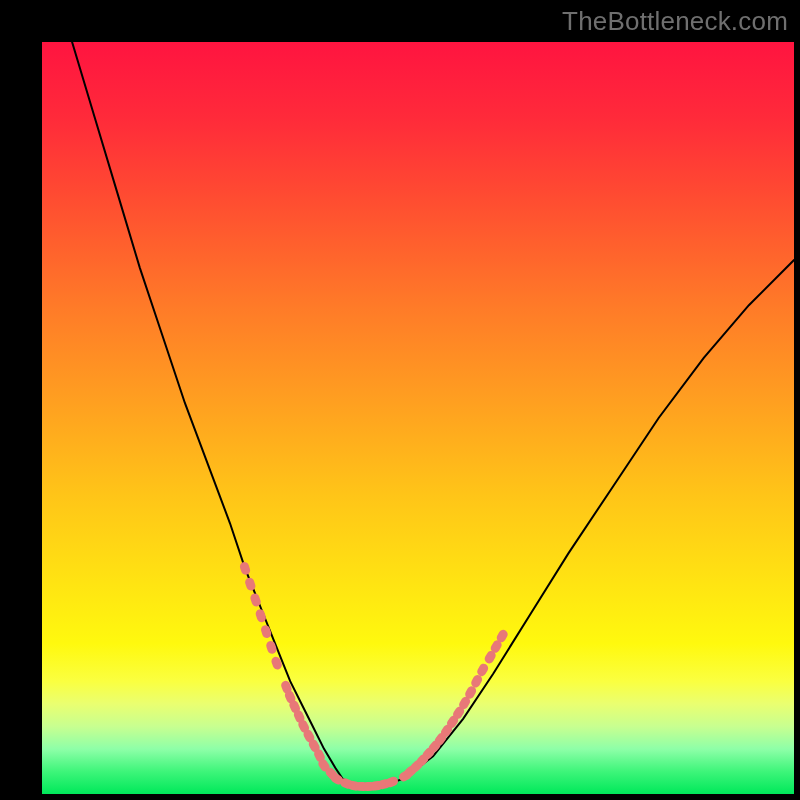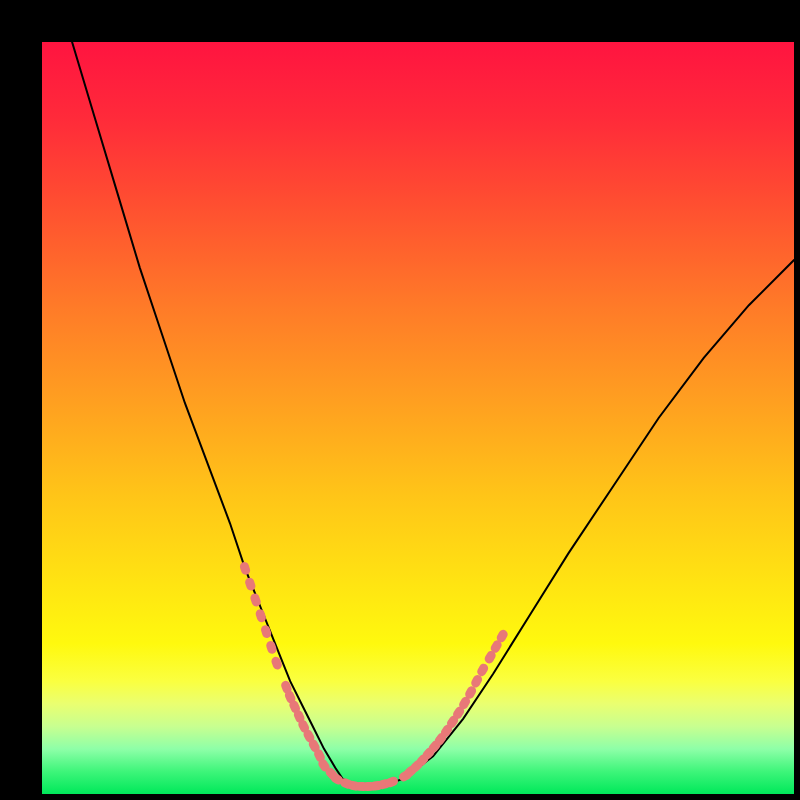--- a/index.html
+++ b/index.html
@@ -62,20 +62,21 @@
   }
   .marker {
     fill: #e87878;
     stroke: none;
   }
 </style>
 </head>
 <body>
 
 <div class="frame">
+  <div class="watermark">TheBottleneck.com</div>
   <div class="plot">
     <svg class="curve" viewBox="0 0 752 752" preserveAspectRatio="none">
       <path id="main-curve" fill="none" stroke="#000" stroke-width="2" stroke-linecap="round" d="M30.08 0.00 L52.64 75.20 L75.20 150.40 L97.76 225.60 L120.32 293.28 L142.88 360.96 L165.44 421.12 L188.00 481.28 L203.04 526.40 L218.08 564.00 L233.12 601.60 L248.16 639.20 L259.44 661.76 L270.72 684.32 L282.00 706.88 L293.28 725.68 L300.80 736.96 L315.84 744.48 L338.40 744.48 L360.96 736.96 L391.04 714.40 L421.12 676.80 L451.20 631.68 L488.80 571.52 L526.40 511.36 L571.52 443.68 L616.64 376.00 L661.76 315.84 L706.88 263.20 L752.00 218.08"></path>
       <g id="marker-group">
           <rect x="196.54" y="521.90" width="13" height="9" rx="4.5" class="marker" transform="rotate(71.6 203.04 526.40)"></rect>
           <rect x="201.80" y="537.69" width="13" height="9" rx="4.5" class="marker" transform="rotate(71.6 208.30 542.19)"></rect>
           <rect x="207.07" y="553.48" width="13" height="9" rx="4.5" class="marker" transform="rotate(71.6 213.57 557.98)"></rect>
           <rect x="212.33" y="569.28" width="13" height="9" rx="4.5" class="marker" transform="rotate(71.6 218.83 573.78)"></rect>
           <rect x="217.60" y="585.07" width="13" height="9" rx="4.5" class="marker" transform="rotate(71.6 224.10 589.57)"></rect>
           <rect x="222.86" y="600.86" width="13" height="9" rx="4.5" class="marker" transform="rotate(71.6 229.36 605.36)"></rect>

